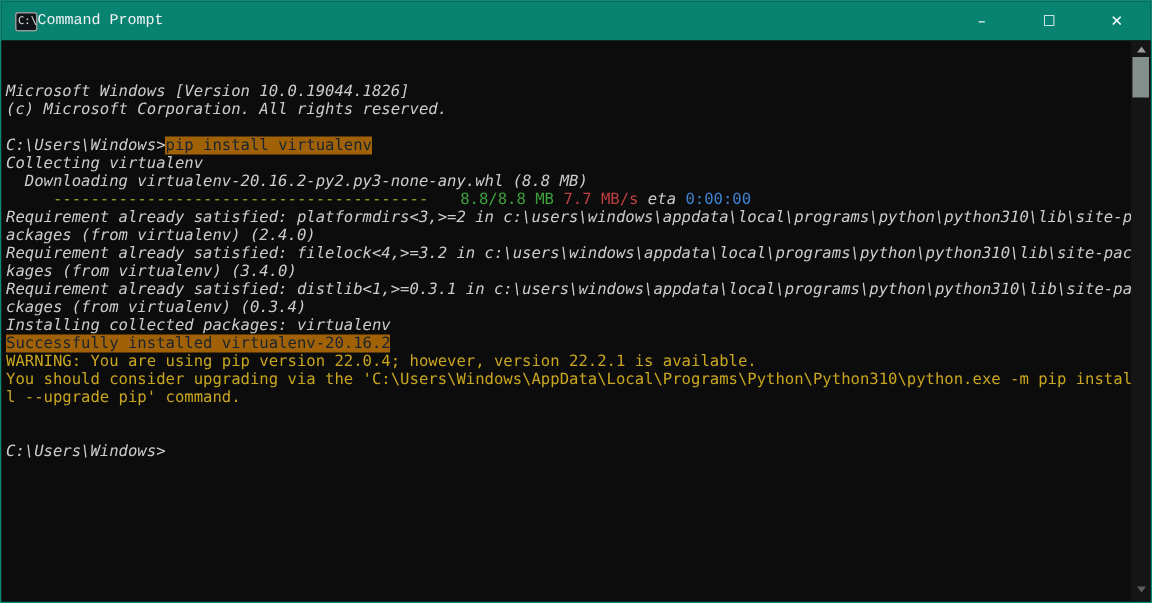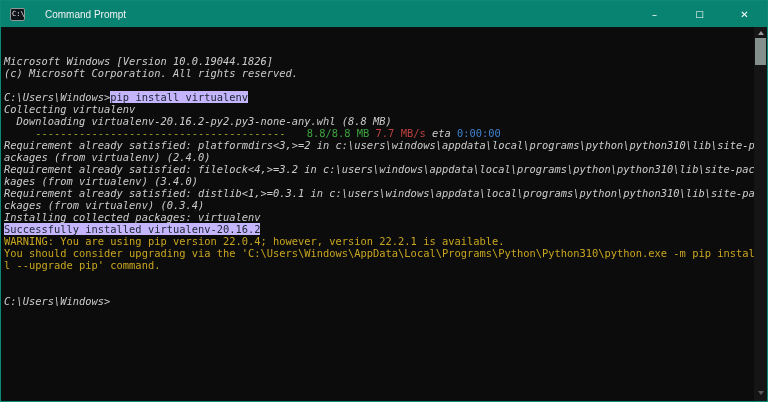--- a/index.html
+++ b/index.html
@@ -21,22 +21,22 @@
   }
   .tb-icon{
     width:15px;height:13px;margin-left:9px;
     background:#101418;border:1px solid #8f9a98;border-radius:2px;
     color:#e8e8e8;font-size:7px;line-height:11px;
     font-family:"DejaVu Sans Mono",monospace;
     padding-left:1px;box-sizing:border-box;
     flex:0 0 auto;
   }
   .tb-title{
-    color:#f2f2f2;margin-left:20px;
-    font-family:Liberation Sans, sans-serif;
+    color:#f2f2f2;margin-left:0;
+    font-family:Liberation Mono, monospace;
     font-size:10px;
   }
   .tb-buttons{margin-left:auto;display:flex;height:100%;}
   .tb-btn{
     width:45px;height:100%;display:flex;align-items:center;justify-content:center;
     color:#ffffff;font-size:10px;cursor:default;
     font-family:"DejaVu Sans","Liberation Sans",sans-serif;
   }
   .tb-btn.max{font-size:9px;}
   
@@ -45,21 +45,21 @@
     height:374px;
     background:#0c0c0c;
     padding:4px 16px 0 3px;
     box-sizing:border-box;
     color:#cccccc;
     font-size:10.4px;line-height:12px;
     white-space:pre;overflow:hidden;
   }
   .line{min-height:12px;}
   .seg-default{color:#cccccc;font-style:italic;}
-  .seg-hl{background:#c4b5fd;color:#1a2430;}
+  .seg-hl{background:#a16207;color:#1a2430;}
   .seg-bar{color:#a3a42a;}
   .seg-green{color:#3da33d;padding-left:15px;}
   .seg-red{color:#bf4040;}
   .seg-blue{color:#3f82cf;}
   .seg-yellow{color:#c9a61f;}
   
   .scrollbar{
     position:absolute;top:0;right:0;width:13px;height:374px;
     background:#151515;
   }

